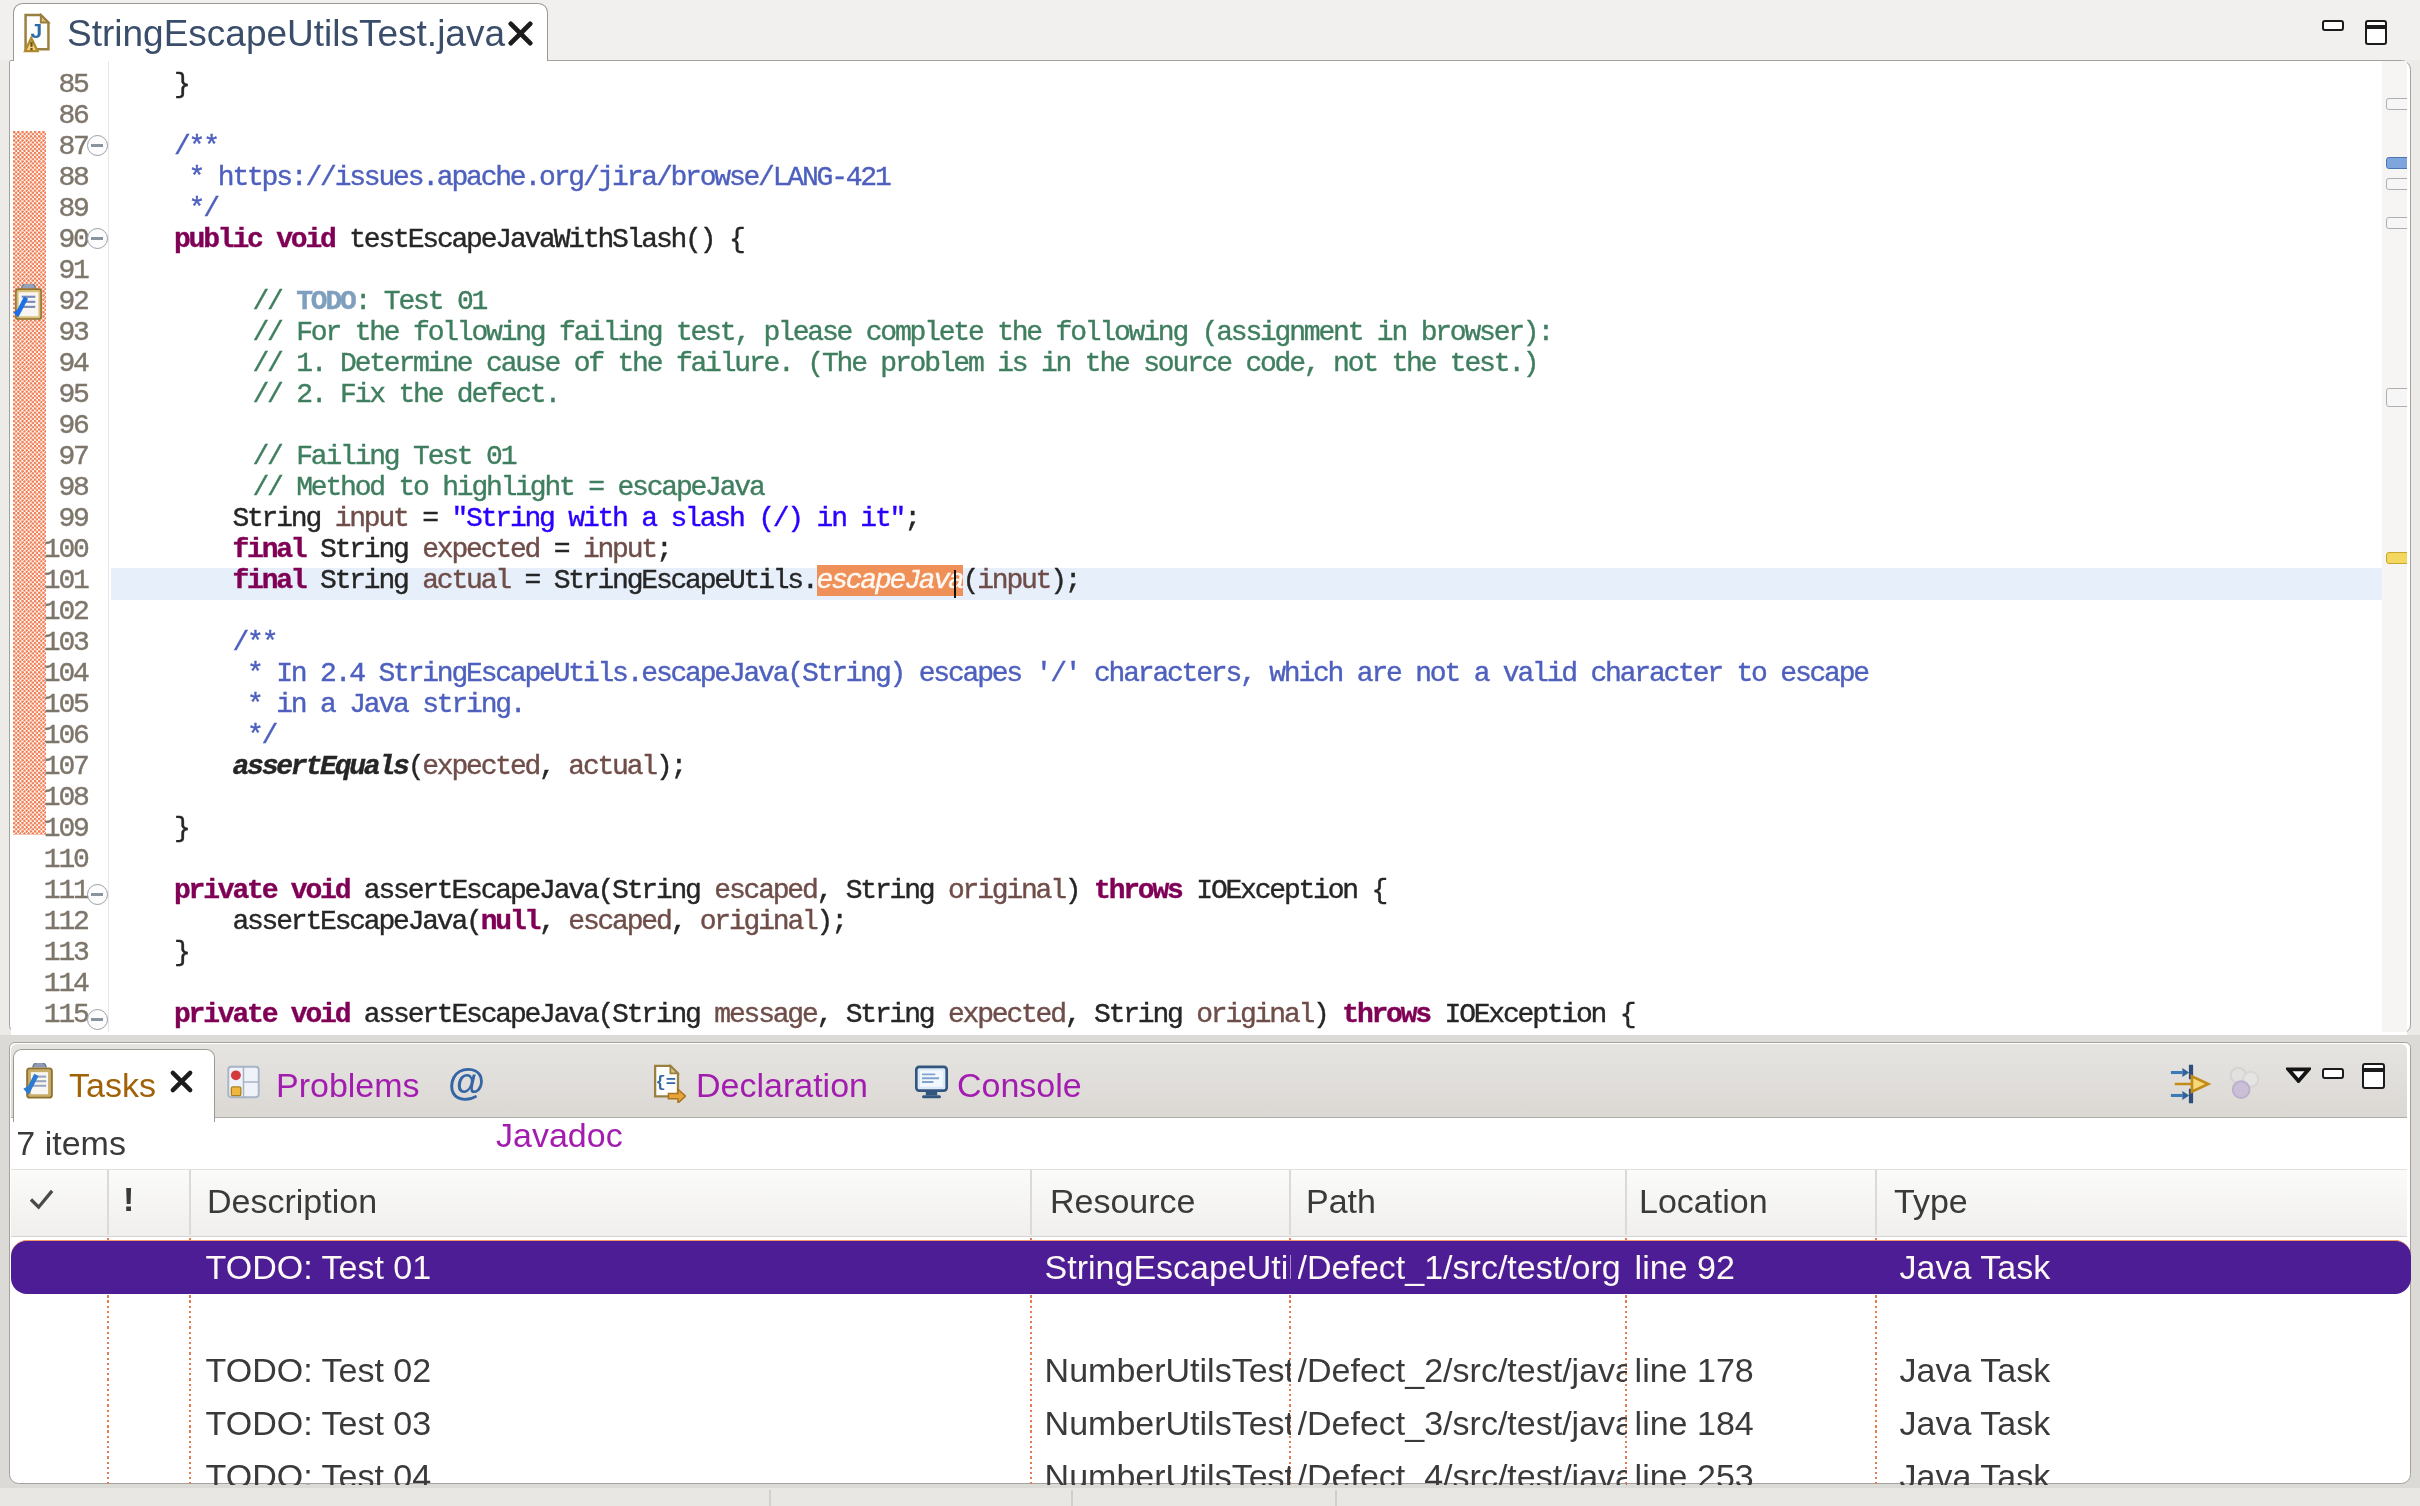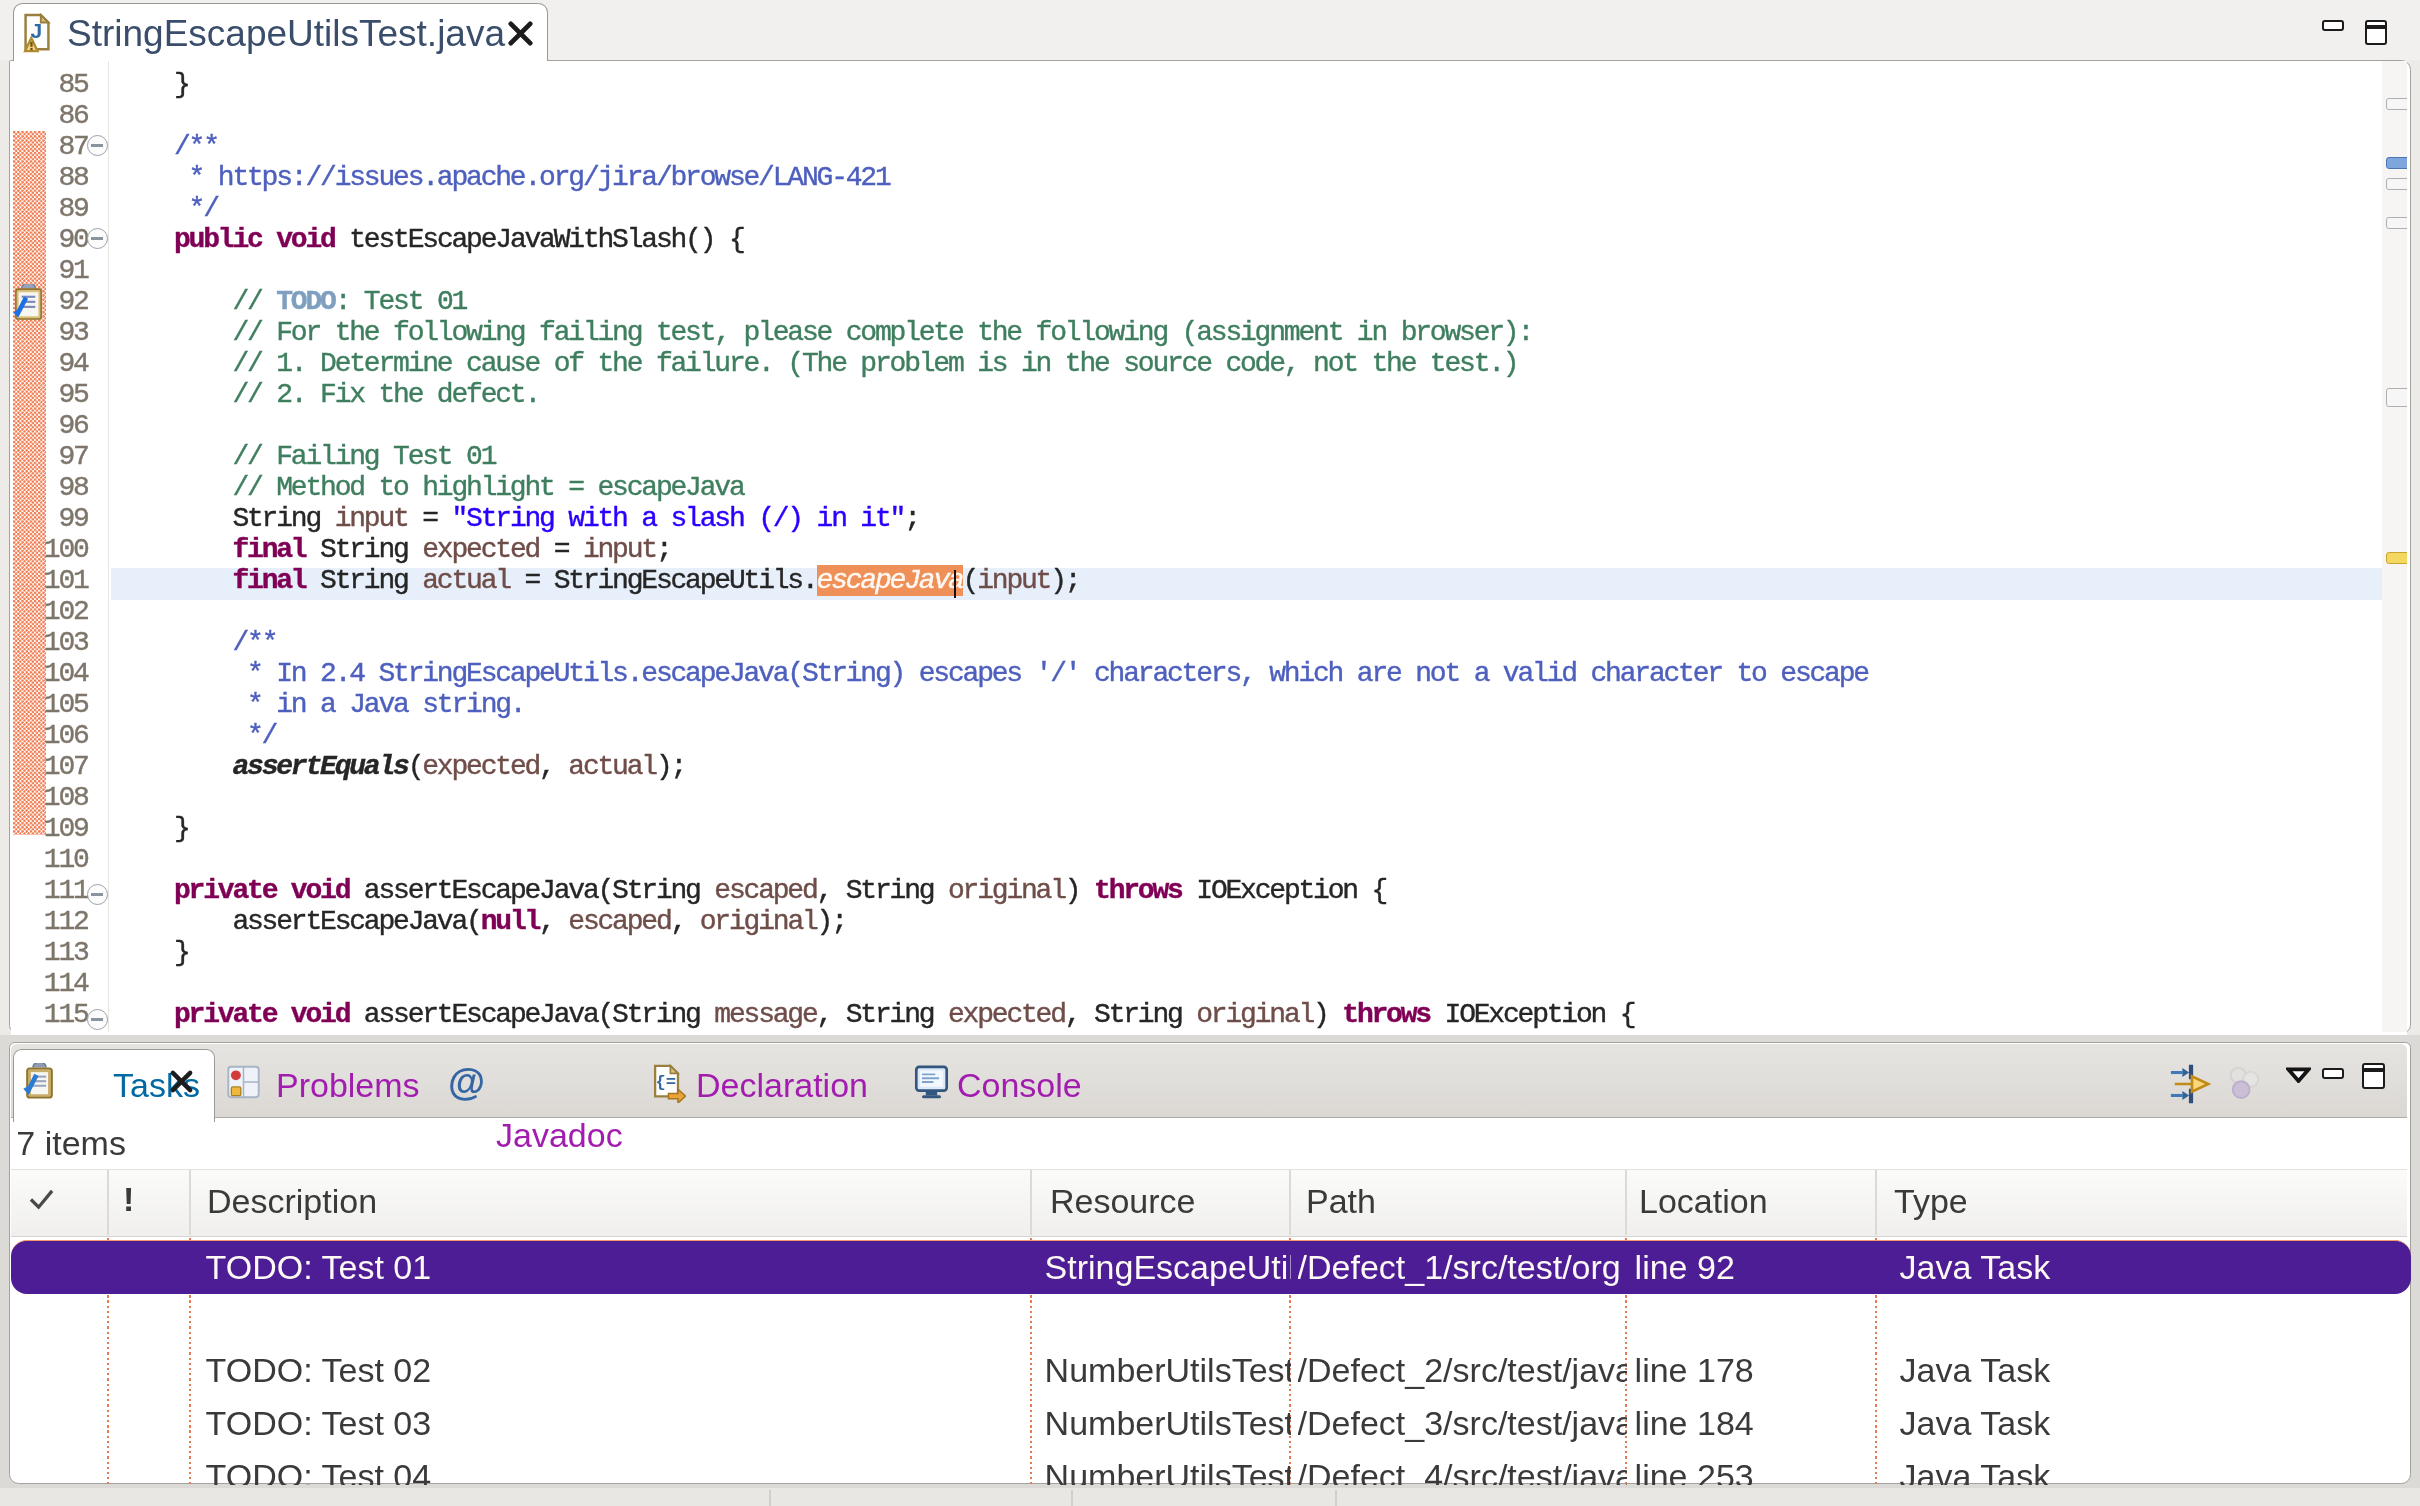--- a/index.html
+++ b/index.html
@@ -1,20 +1,20 @@
 <!DOCTYPE html>
 <html><head>
 <meta charset="utf-8">
 <style>
 html,body{margin:0;padding:0;}
 body{width:2421px;height:1506px;position:relative;overflow:hidden;background:#ECEBE8;font-family:"Liberation Sans",sans-serif;}
 .abs{position:absolute;}
 
 .k{color:#7F0055;font-weight:bold;}
-.c{color:#3F7F5F;}
+.c{color:#3F7F5F;margin-left:20px;}
 .t{color:#7F9FBF;font-weight:bold;}
 .j{color:#4E60BE;}
 .s{color:#2A00FF;}
 .v{color:#6F4D49;}
 .bi{font-weight:bold;font-style:italic;}
 .sel{background:#EE9058;color:#FFF8F2;font-style:italic;}
 pre{margin:0;}
 .code{font-family:"Liberation Mono",monospace;font-size:28px;line-height:31px;letter-spacing:-2.2px;color:#262626;white-space:pre;-webkit-text-stroke:0.4px;}
 .num{font-family:"Liberation Mono",monospace;font-size:28px;line-height:31px;letter-spacing:-2.2px;color:#7E766B;text-align:right;-webkit-text-stroke:0.4px;}
 
@@ -166,21 +166,21 @@
 
 <svg class="abs" style="left:21px;top:1063px;" width="37" height="40" viewBox="0 0 19 21">
   <path d="M6 2.4 a3.5 3 0 0 1 7 0" fill="#8E9BB3" stroke="#6F7C94" stroke-width="0.8"></path>
   <rect x="3" y="2.8" width="13" height="15.4" rx="1.4" fill="#C9AE6B" stroke="#8F7330" stroke-width="1"></rect>
   <rect x="5" y="4.8" width="9" height="11.6" fill="#F7F6F2"></rect>
   <rect x="6" y="6.6" width="7" height="1.1" fill="#9aa5c0"></rect>
   <rect x="6" y="9" width="7" height="1.1" fill="#9aa5c0"></rect>
   <rect x="6" y="11.4" width="7" height="1.1" fill="#9aa5c0"></rect>
   <path d="M1 13.5 L3.8 16.8 L9 6.8 L6.8 5.6 L3.4 12.2 Z" fill="#2B7BD4"></path>
 </svg>
-<div class="abs" style="left:69px;top:1066px;font-size:34px;color:#0369a1;margin-left:44px;">Tasks</div>
+<div class="abs" style="left:69px;top:1066px;font-size:34px;color:#a16207;">Tasks</div>
 <svg class="abs" style="left:169px;top:1068px;" width="25" height="27" viewBox="0 0 26 28">
   <path d="M4 5 L22 23 M22 5 L4 23" stroke="#1C1C1C" stroke-width="4.6" stroke-linecap="round"></path>
 </svg>
 
 <svg class="abs" style="left:226px;top:1063px;" width="35" height="38" viewBox="0 0 18 20">
   <rect x="1" y="2" width="16" height="16" rx="1.5" fill="#EFF3F9" stroke="#A7B4C6" stroke-width="1"></rect>
   <path d="M9 2 v16 M9 10 h8" stroke="#A7B4C6" stroke-width="0.8" fill="none"></path>
   <circle cx="5" cy="6.5" r="2.6" fill="#D43C3C"></circle>
   <rect x="2.6" y="12.6" width="5" height="4.6" rx="0.8" fill="#EFB73E" stroke="#A9821F" stroke-width="0.7"></rect>
 </svg>

